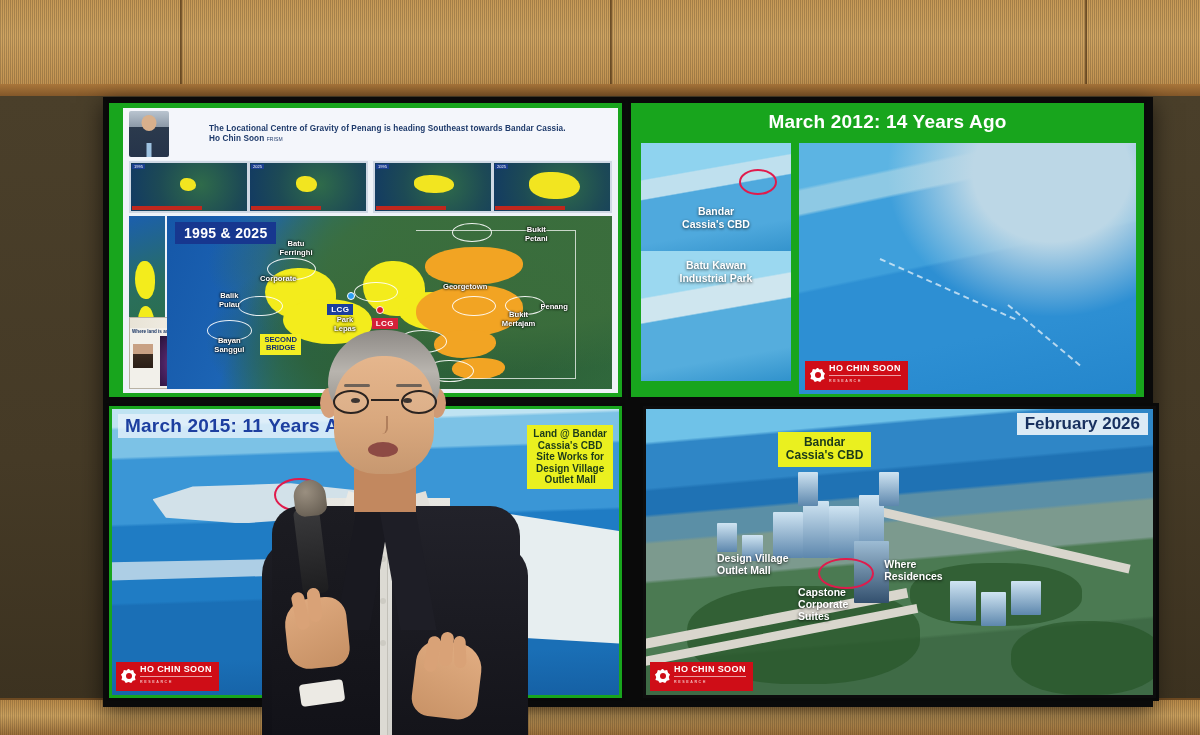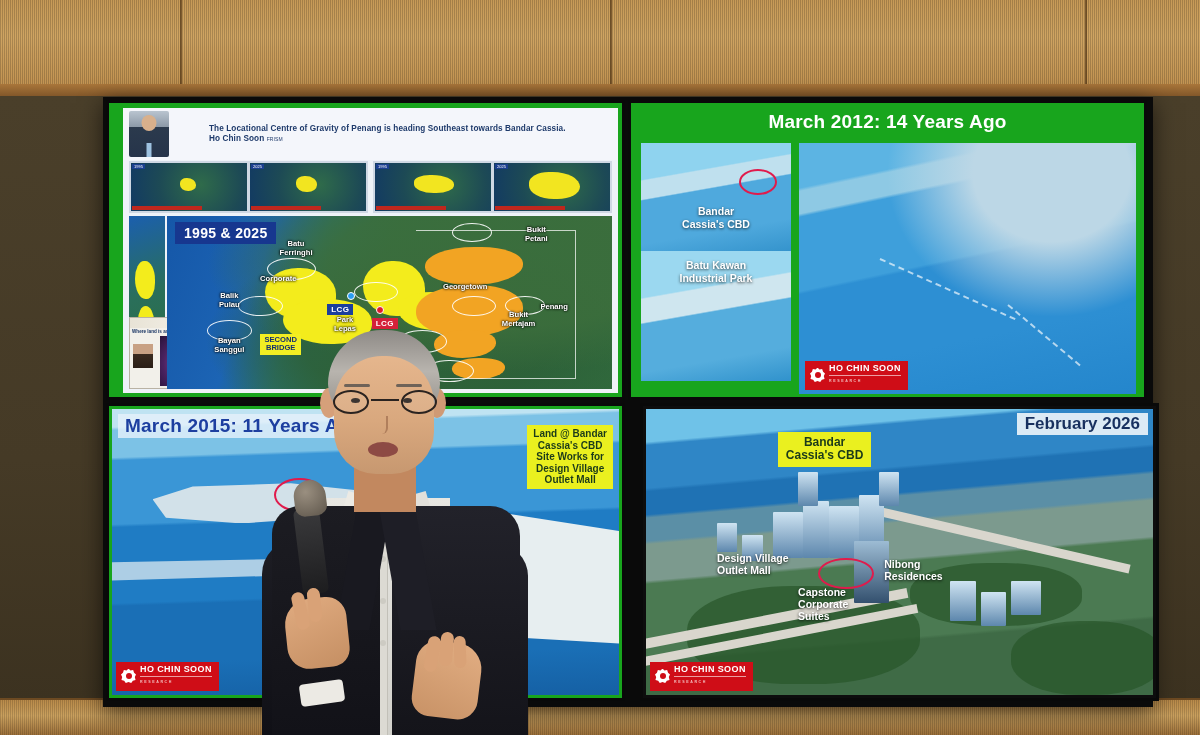--- a/index.html
+++ b/index.html
@@ -479,21 +479,21 @@
           <div class="ylabel" style="left:26%;top:8%;font-size:12px;line-height:13.5px">Bandar
 Cassia's CBD</div>
 
           <div class="redcircle" style="left:34%;top:52%;width:11%;height:11%"></div>
 
           <div class="s4-lbl" style="left:14%;top:50%">Design Village
 Outlet Mall</div>
           <div class="s4-lbl" style="left:30%;top:62%">Capstone
 Corporate
 Suites</div>
-          <div class="s4-lbl" style="left:47%;top:52%">Nibong
+          <div class="s4-lbl" style="left:47%;top:52%">Where
 Residences</div>
 
           <div class="logo" style="left:4px;bottom:4px">
             <span class="mark"></span>
             <span class="txt">
               <span>HO CHIN SOON</span>
               <span class="sub" style="display:block">RESEARCH</span>
             </span>
           </div>
         </div>

